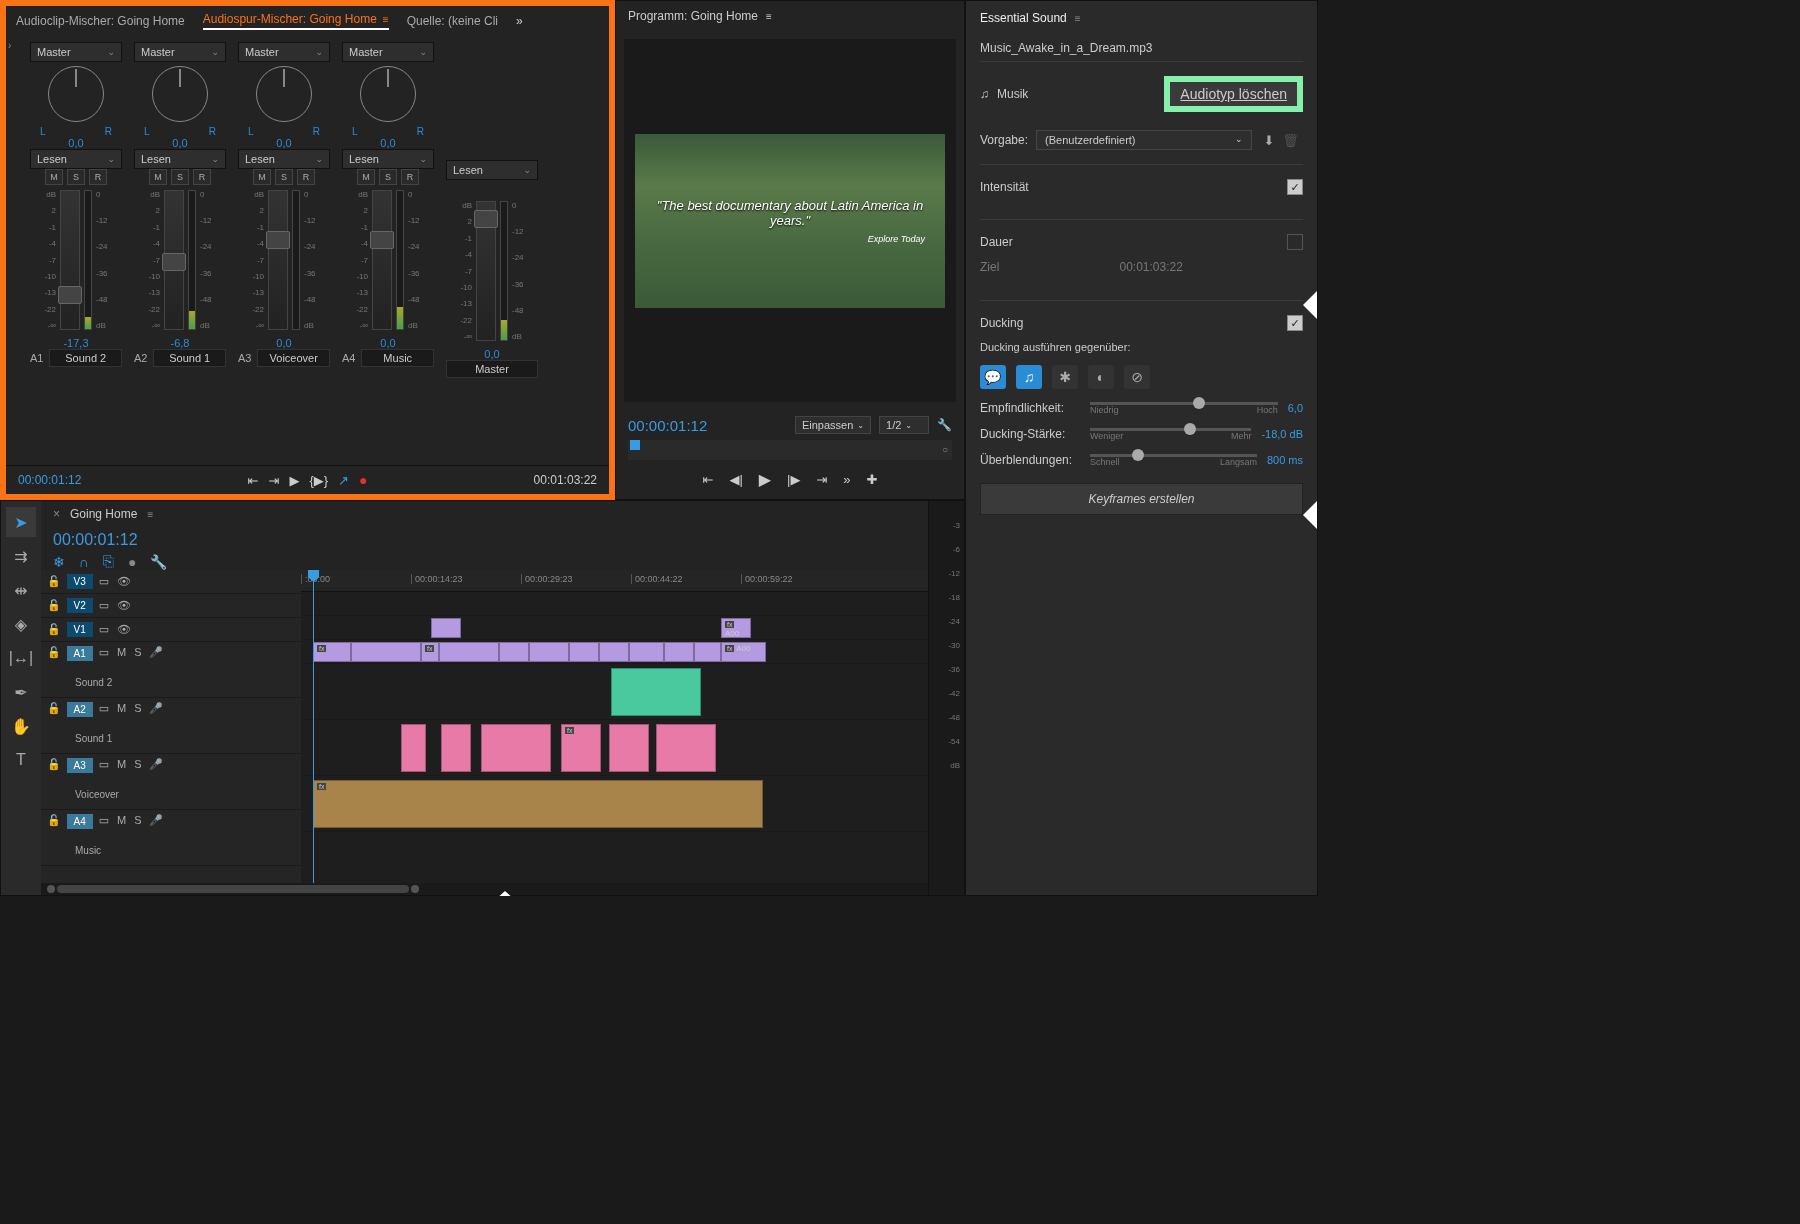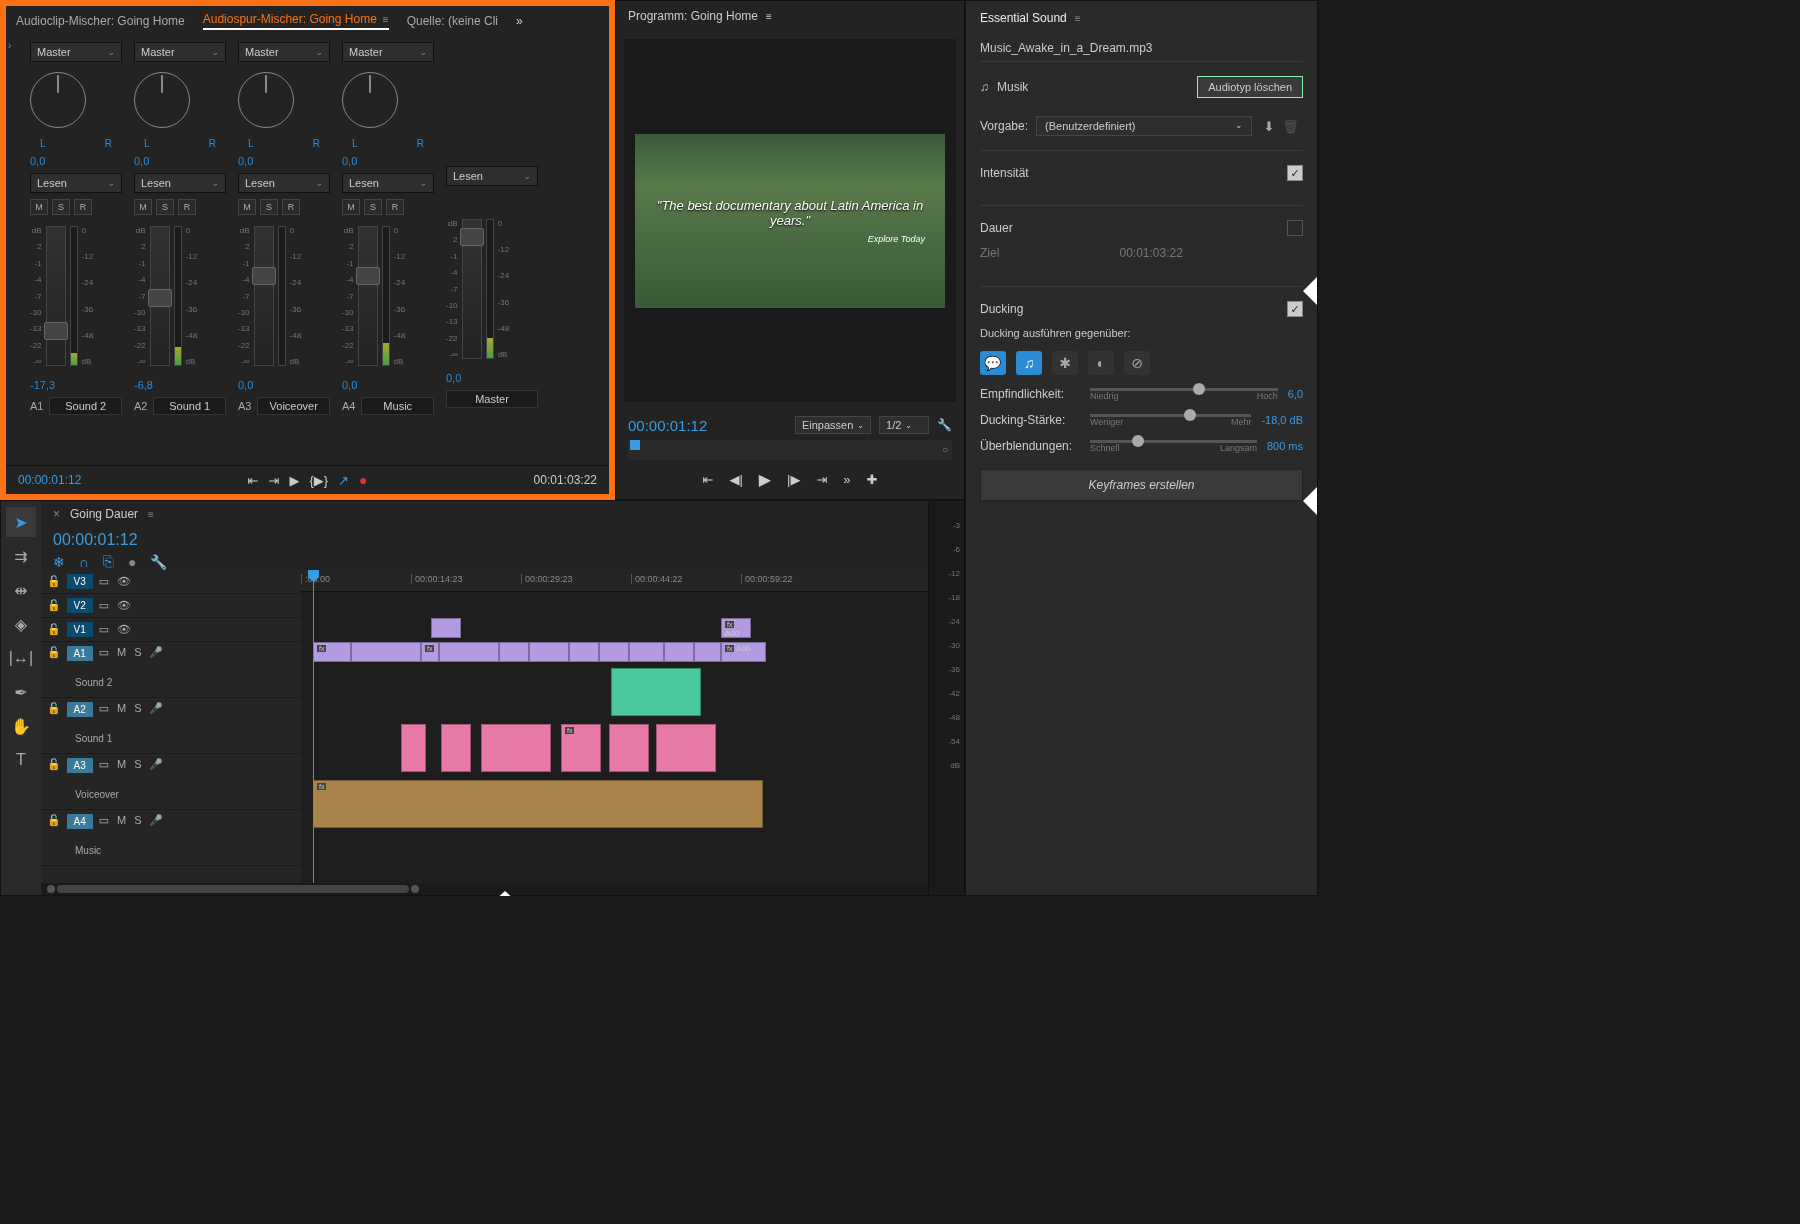--- a/index.html
+++ b/index.html
@@ -7,21 +7,21 @@
 .app { display: grid; grid-template-columns: 615px 350px 1fr; grid-template-rows: 500px 1fr; height: 896px; width: 1318px; }
 
 
 .mixer-panel { background: #232323; border: 6px solid #f97316; display: flex; flex-direction: column; }
 .mixer-tabs { display: flex; padding: 6px 10px; gap: 18px; font-size: 12px; color: #aaa; align-items: center; }
 .mixer-tab { cursor: pointer; }
 .mixer-tab.active { color: #f97316; border-bottom: 2px solid #fff; padding-bottom: 2px; }
 .mixer-tab .menu-icon { margin-left: 6px; font-size: 10px; }
 .mixer-body { display: flex; flex: 1; padding: 4px 6px; gap: 4px; position: relative; }
 .collapse-arrow { position: absolute; left: 2px; top: 4px; color: #888; font-size: 10px; cursor: pointer; }
-.channel { width: 100px; display: flex; flex-direction: column; gap: 6px; padding: 2px 4px; }
+.channel { width: 100px; display: flex; flex-direction: column; align-items: center; padding: 2px 4px; }
 .ch-dropdown { width: 100%; background: #2e2e2e; border: 1px solid #111; color: #ccc; padding: 3px 6px; font-size: 11px; display: flex; justify-content: space-between; align-items: center; cursor: pointer; }
 .ch-dropdown .chev { font-size: 9px; color: #888; }
 .pan-knob { width: 56px; height: 56px; border: 1.5px solid #888; border-radius: 50%; position: relative; margin: 4px 0; }
 .pan-knob::after { content: ''; position: absolute; width: 2px; height: 18px; background: #888; left: 50%; top: 2px; transform: translateX(-50%); }
 .lr-labels { width: 100%; display: flex; justify-content: space-between; padding: 0 10px; color: #2b8cd6; font-size: 10px; }
 .pan-val { color: #2b8cd6; font-size: 11px; }
 .msr-row { display: flex; gap: 4px; }
 .msr-btn { width: 18px; height: 16px; background: #2a2a2a; border: 1px solid #444; color: #aaa; font-size: 9px; display: flex; align-items: center; justify-content: center; cursor: pointer; }
 .fader-area { display: flex; gap: 4px; align-items: center; height: 150px; }
 .db-scale { font-size: 8px; color: #777; display: flex; flex-direction: column; justify-content: space-between; height: 140px; text-align: right; }
@@ -54,21 +54,21 @@
 .prog-scrubber { height: 20px; background: #2a2a2a; margin: 6px 0; position: relative; }
 .prog-playhead { position: absolute; left: 2px; top: 0; width: 10px; height: 10px; background: #3a9be0; }
 .prog-transport { display: flex; gap: 16px; justify-content: center; align-items: center; padding: 4px 0; }
 
 
 .essential-panel { background: #2a2a2a; border: 1px solid #111; grid-row: span 2; padding: 10px 14px; display: flex; flex-direction: column; gap: 10px; overflow-y: auto; position: relative; }
 .ess-header { display: flex; align-items: center; gap: 8px; font-size: 12px; color: #eee; }
 .ess-file { font-size: 12px; color: #ccc; padding: 6px 0; border-bottom: 1px solid #3a3a3a; }
 .ess-row { display: flex; align-items: center; justify-content: space-between; padding: 4px 0; }
 .ess-label { font-size: 12px; color: #ccc; }
-.ess-btn { background: #3a3a3a; border: 1px solid #86efac; padding: 4px 10px; font-size: 11px; color: #ccc; cursor: pointer; }
+.ess-btn { background: #3a3a3a; border: 6px solid #86efac; padding: 4px 10px; font-size: 14px; color: #ccc; cursor: pointer; text-decoration: underline; }
 .ess-dropdown { background: #2e2e2e; border: 1px solid #444; padding: 3px 8px; font-size: 11px; color: #ccc; flex: 1; margin: 0 8px; display: flex; justify-content: space-between; cursor: pointer; }
 .ess-icon-btn { color: #aaa; font-size: 13px; cursor: pointer; padding: 0 4px; }
 .checkbox { width: 16px; height: 16px; background: #ccc; border: 1px solid #888; display: flex; align-items: center; justify-content: center; font-size: 11px; color: #222; cursor: pointer; }
 .checkbox.unchecked { background: #2a2a2a; border-color: #555; }
 .ess-section { padding: 10px 0; border-top: 1px solid #3a3a3a; }
 .ess-subrow { display: flex; align-items: center; justify-content: space-between; padding: 6px 0; gap: 10px; }
 .slider-track { flex: 1; height: 3px; background: #555; position: relative; }
 .slider-handle { position: absolute; width: 12px; height: 12px; background: #aaa; border-radius: 50%; top: -5px; cursor: pointer; }
 .slider-labels { display: flex; justify-content: space-between; font-size: 9px; color: #777; }
 .val-blue { color: #3a9be0; font-size: 11px; }
@@ -554,21 +554,21 @@
       <div class="tool-btn">⇹</div>
       <div class="tool-btn">◈</div>
       <div class="tool-btn">|↔|</div>
       <div class="tool-btn">✒</div>
       <div class="tool-btn">✋</div>
       <div class="tool-btn">T</div>
     </div>
     <div class="timeline-main" style="position:relative">
       <div class="tl-header">
         <span class="tl-close">×</span>
-        <span class="tl-title">Going Dauer</span>
+        <span class="tl-title">Going Home</span>
         <span style="font-size:10px;color:#888">≡</span>
       </div>
       <div style="display:flex;align-items:center">
         <div class="tl-tc">00:00:01:12</div>
       </div>
       <div class="tl-toolbar">
         <span>❄</span>
         <span>∩</span>
         <span>⎘</span>
         <span style="color:#888">●</span>

